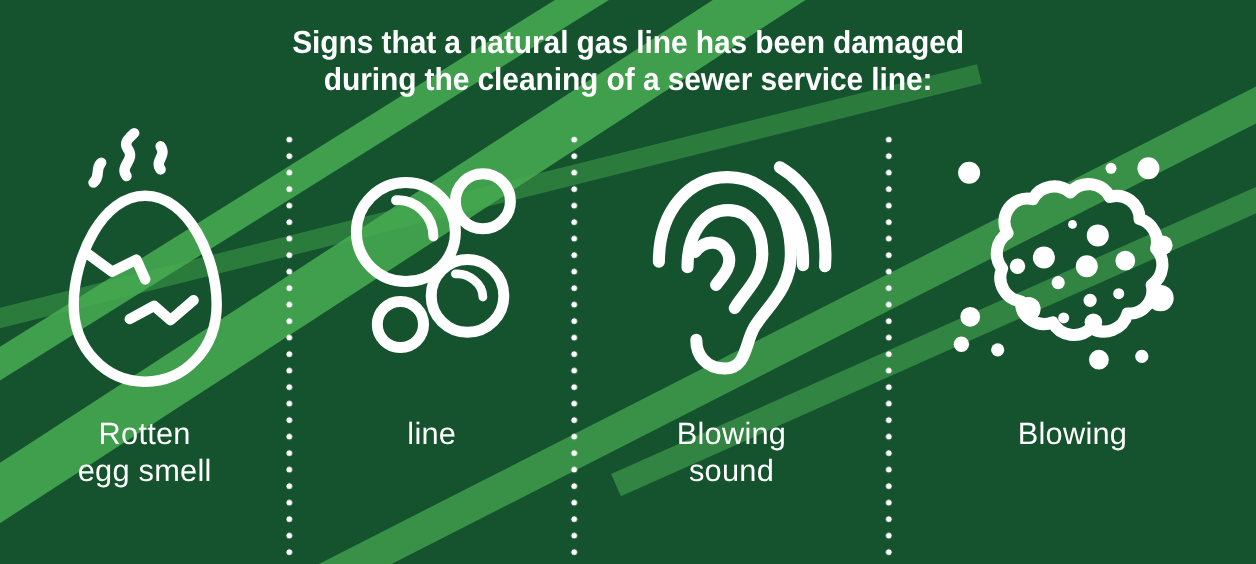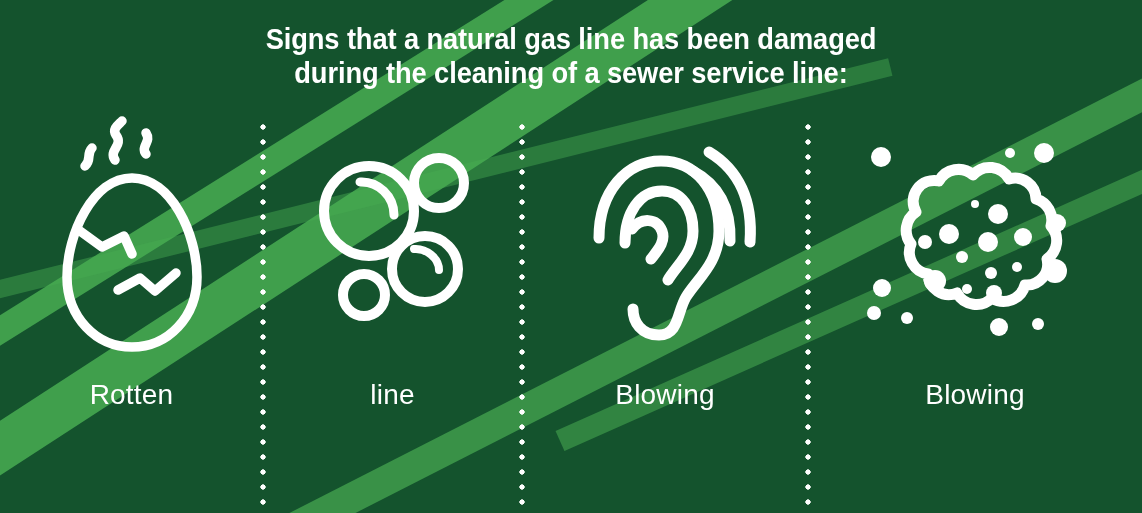--- a/index.html
+++ b/index.html
@@ -137,20 +137,21 @@
             <path d="M74 62 C113 62 139 118 139 161 C139 201 110 231 74 231 C38 231 9 201 9 161 C9 118 35 62 74 62 Z"></path>
 
             <path d="M22 115 L44 131 L66 120 L74 138"></path>
 
             <path d="M60 174 L82 162 L97 175 L118 157"></path>
           </g>
         </svg>
       </div>
       <div class="caption">
         <span class="cline">Rotten</span>
+        <span class="cline">egg smell</span>
       </div>
     </div>
 
     <div class="col col-2">
       <div class="icon-wrap">
         <svg width="170" height="180" viewBox="0 0 170 180">
           <g fill="none" stroke="#ffffff" stroke-width="10" stroke-linecap="round">
 
             <circle cx="61" cy="60" r="45"></circle>
             <path d="M52 31 C70 30 86 45 86 64" stroke-width="9"></path>
@@ -184,20 +185,21 @@
             <path d="M47 90 C56 78 72 79 77 92 C81 103 72 112 66 120"></path>
 
             <path d="M108 32 C134 46 146 68 145 102"></path>
 
             <path d="M124 13 C154 31 168 62 165 103"></path>
           </g>
         </svg>
       </div>
       <div class="caption">
         <span class="cline">Blowing</span>
+        <span class="cline">sound</span>
       </div>
     </div>
 
     <div class="col col-4">
       <div class="icon-wrap">
         <svg width="212" height="200" viewBox="0 0 212 200">
 
           <path d="M70 40
                    a22 22 0 0 1 34 -6
                    a22 22 0 0 1 36 4

